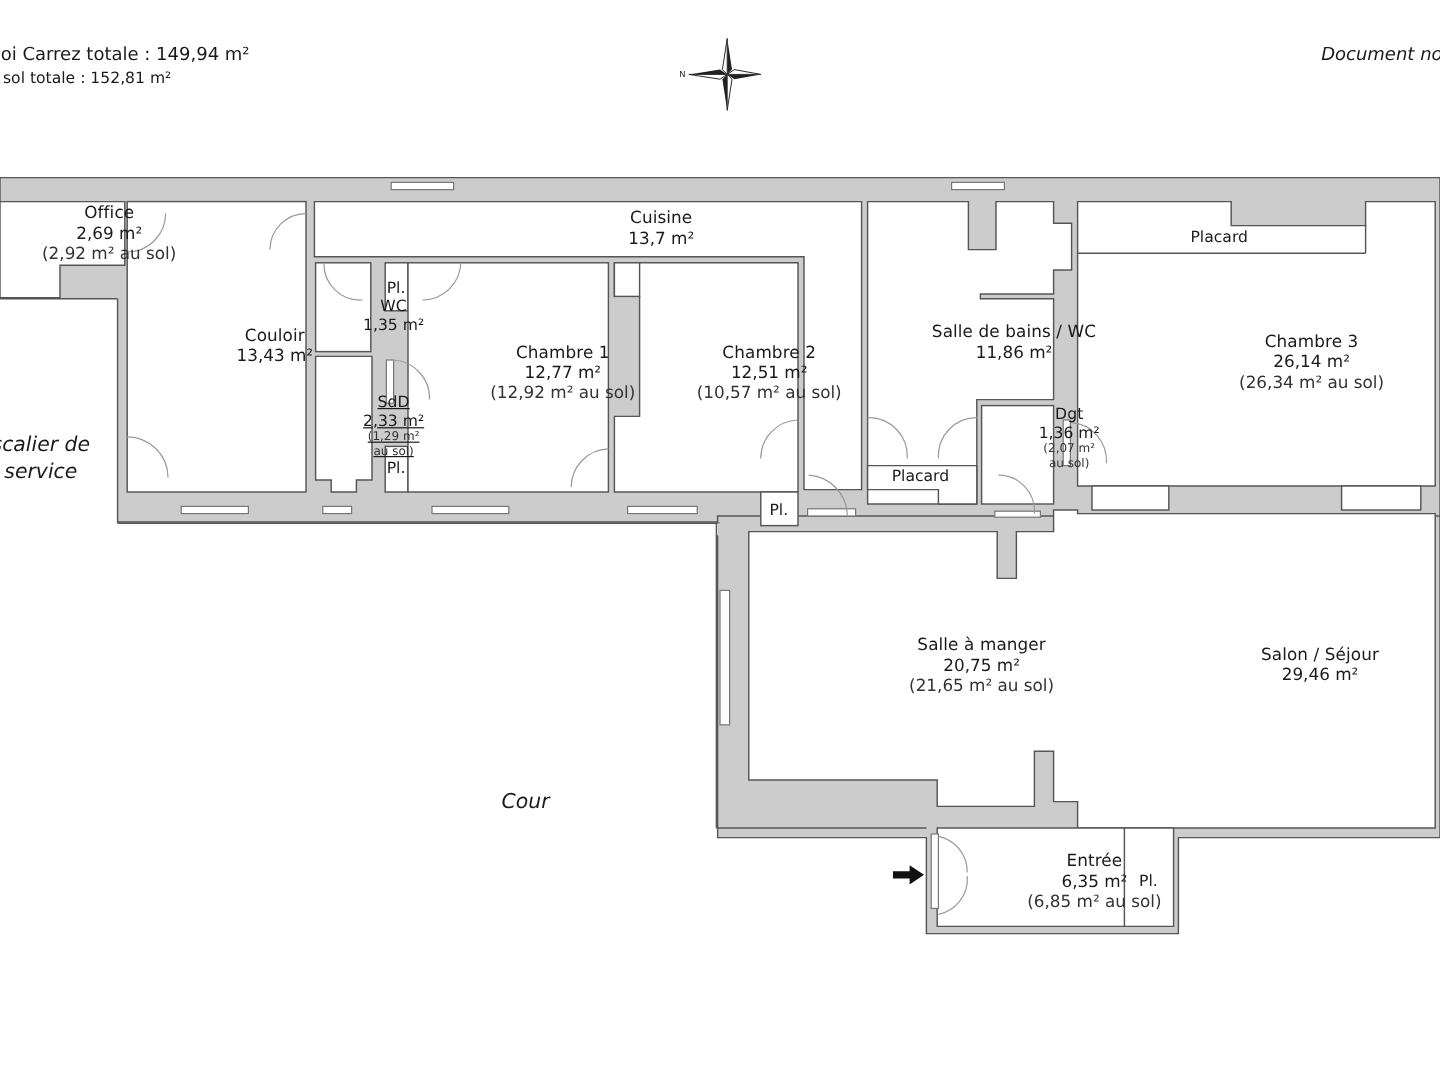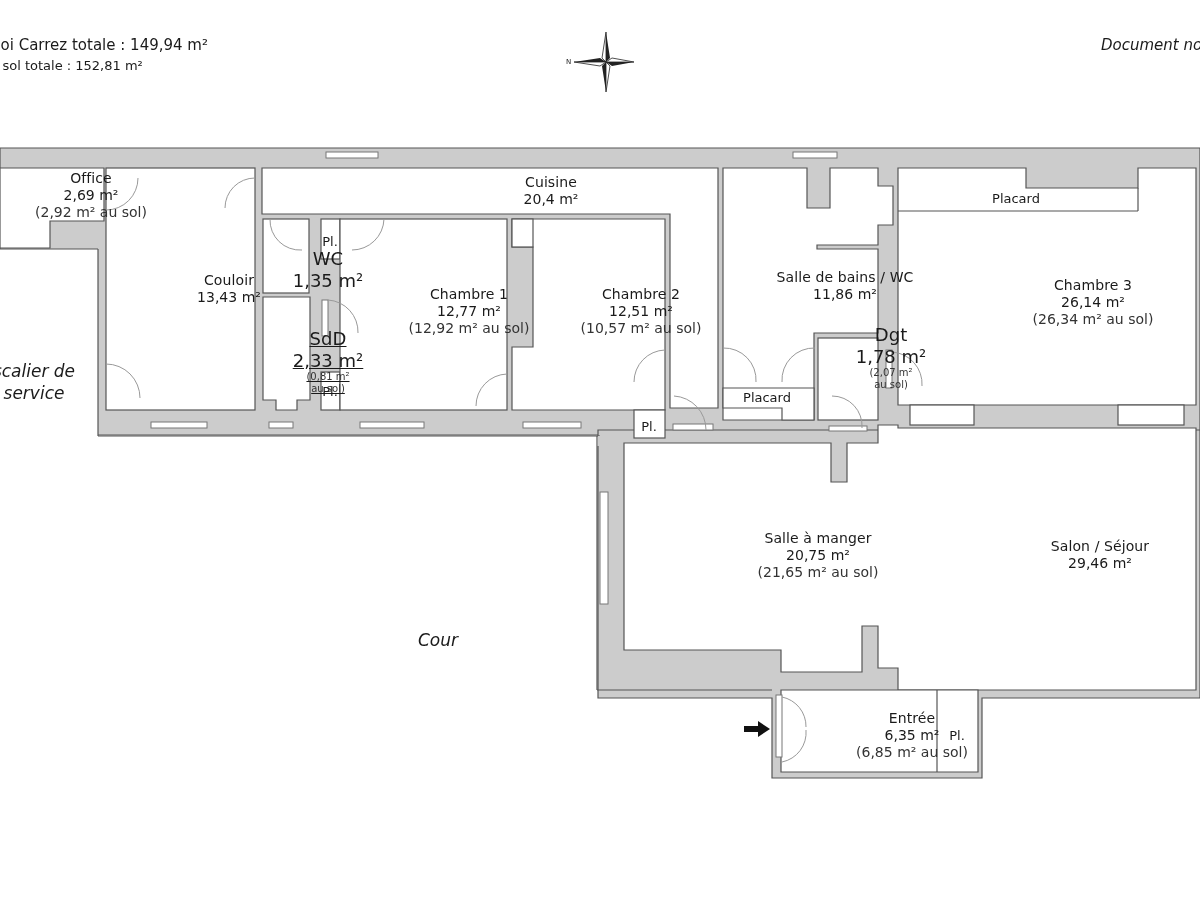--- a/index.html
+++ b/index.html
@@ -3,28 +3,28 @@
 <meta charset="utf-8">
 <style>
   html, body { margin:0; padding:0; background:#ffffff; }
   body { width:1200px; height:900px; position:relative; overflow:hidden;
          font-family:"DejaVu Sans", "Liberation Sans", sans-serif; color:#1a1a1a; }
   #plan { position:absolute; left:0; top:0; width:1200px; height:900px; }
   .lbl { position:absolute; text-align:center; transform:translate(-50%,0); white-space:nowrap; line-height:1.2;margin-left:43px; }
   .name { font-size:14px; letter-spacing:0.1px; }
   .area { font-size:14px; }
   .sol { font-size:14px; color:#333; }
-  .small .name, .small .area { font-size:18px; }
+  .small .name, .small .area { font-size:13px; }
   .small .sol { font-size:10px; }
   .pl { position:absolute; font-size:13px; transform:translate(-50%,-50%); }
   #header-left { position:absolute; left:-30px; top:36px; font-size:15px; }
   #header-left .l2 { font-size:13px; margin-top:4px; }
   #header-right { position:absolute; right:-40px; top:36px; font-size:15px; font-style:italic; }
   #compass { position:absolute; left:560px; top:30px; width:76px; height:64px; }
-  #cour { position:absolute; left:438px; top:630px; font-size:17px; font-style:italic; transform:translateX(-50%); }
+  #cour { position:absolute; left:438px; top:658px; font-size:17px; font-style:italic; transform:translateX(-50%); }
   #escalier { position:absolute; left:34px; top:360px; font-size:17px; font-style:italic; text-align:center; transform:translateX(-50%); line-height:1.3; }
   #entry-arrow { position:absolute; left:744px; top:721px; width:26px; height:16px; }
 </style>
 </head>
 <body>
 
 <svg id="plan" viewBox="0 0 1200 900" xmlns="http://www.w3.org/2000/svg">
   <g fill="#cccccc" stroke="#555" stroke-width="1.2">
 
     <path d="M0 148 H1200 V435 H0 Z"></path>
@@ -152,44 +152,44 @@
   <div class="name">Couloir</div>
   <div class="area">13,43 m²</div>
 </div>
 <div class="lbl small" style="left:285px; top:248px;">
   <div class="name">WC</div>
   <div class="area">1,35 m²</div>
 </div>
 <div class="lbl small" style="left:285px; top:328px;text-decoration:underline;">
   <div class="name">SdD</div>
   <div class="area">2,33 m²</div>
-  <div class="sol">(0,81 m²</div>
+  <div class="sol">(1,29 m²</div>
   <div class="sol">au sol)</div>
 </div>
 <div class="lbl" style="left:508px; top:174px;">
   <div class="name">Cuisine</div>
-  <div class="area">20,4 m²</div>
+  <div class="area">13,7 m²</div>
 </div>
 <div class="lbl" style="left:426px; top:286px;">
   <div class="name">Chambre 1</div>
   <div class="area">12,77 m²</div>
   <div class="sol">(12,92 m² au sol)</div>
 </div>
 <div class="lbl" style="left:598px; top:286px;">
   <div class="name">Chambre 2</div>
   <div class="area">12,51 m²</div>
   <div class="sol">(10,57 m² au sol)</div>
 </div>
 <div class="lbl" style="left:802px; top:269px;">
   <div class="name">Salle de bains / WC</div>
   <div class="area">11,86 m²</div>
 </div>
-<div class="lbl small" style="left:848px; top:324px;">
+<div class="lbl small" style="left:848px; top:338px;">
   <div class="name">Dgt</div>
-  <div class="area">1,78 m²</div>
+  <div class="area">1,36 m²</div>
   <div class="sol">(2,07 m²</div>
   <div class="sol">au sol)</div>
 </div>
 <div class="lbl" style="left:1050px; top:277px;">
   <div class="name">Chambre 3</div>
   <div class="area">26,14 m²</div>
   <div class="sol">(26,34 m² au sol)</div>
 </div>
 <div class="lbl" style="left:775px; top:530px;">
   <div class="name">Salle à manger</div>

